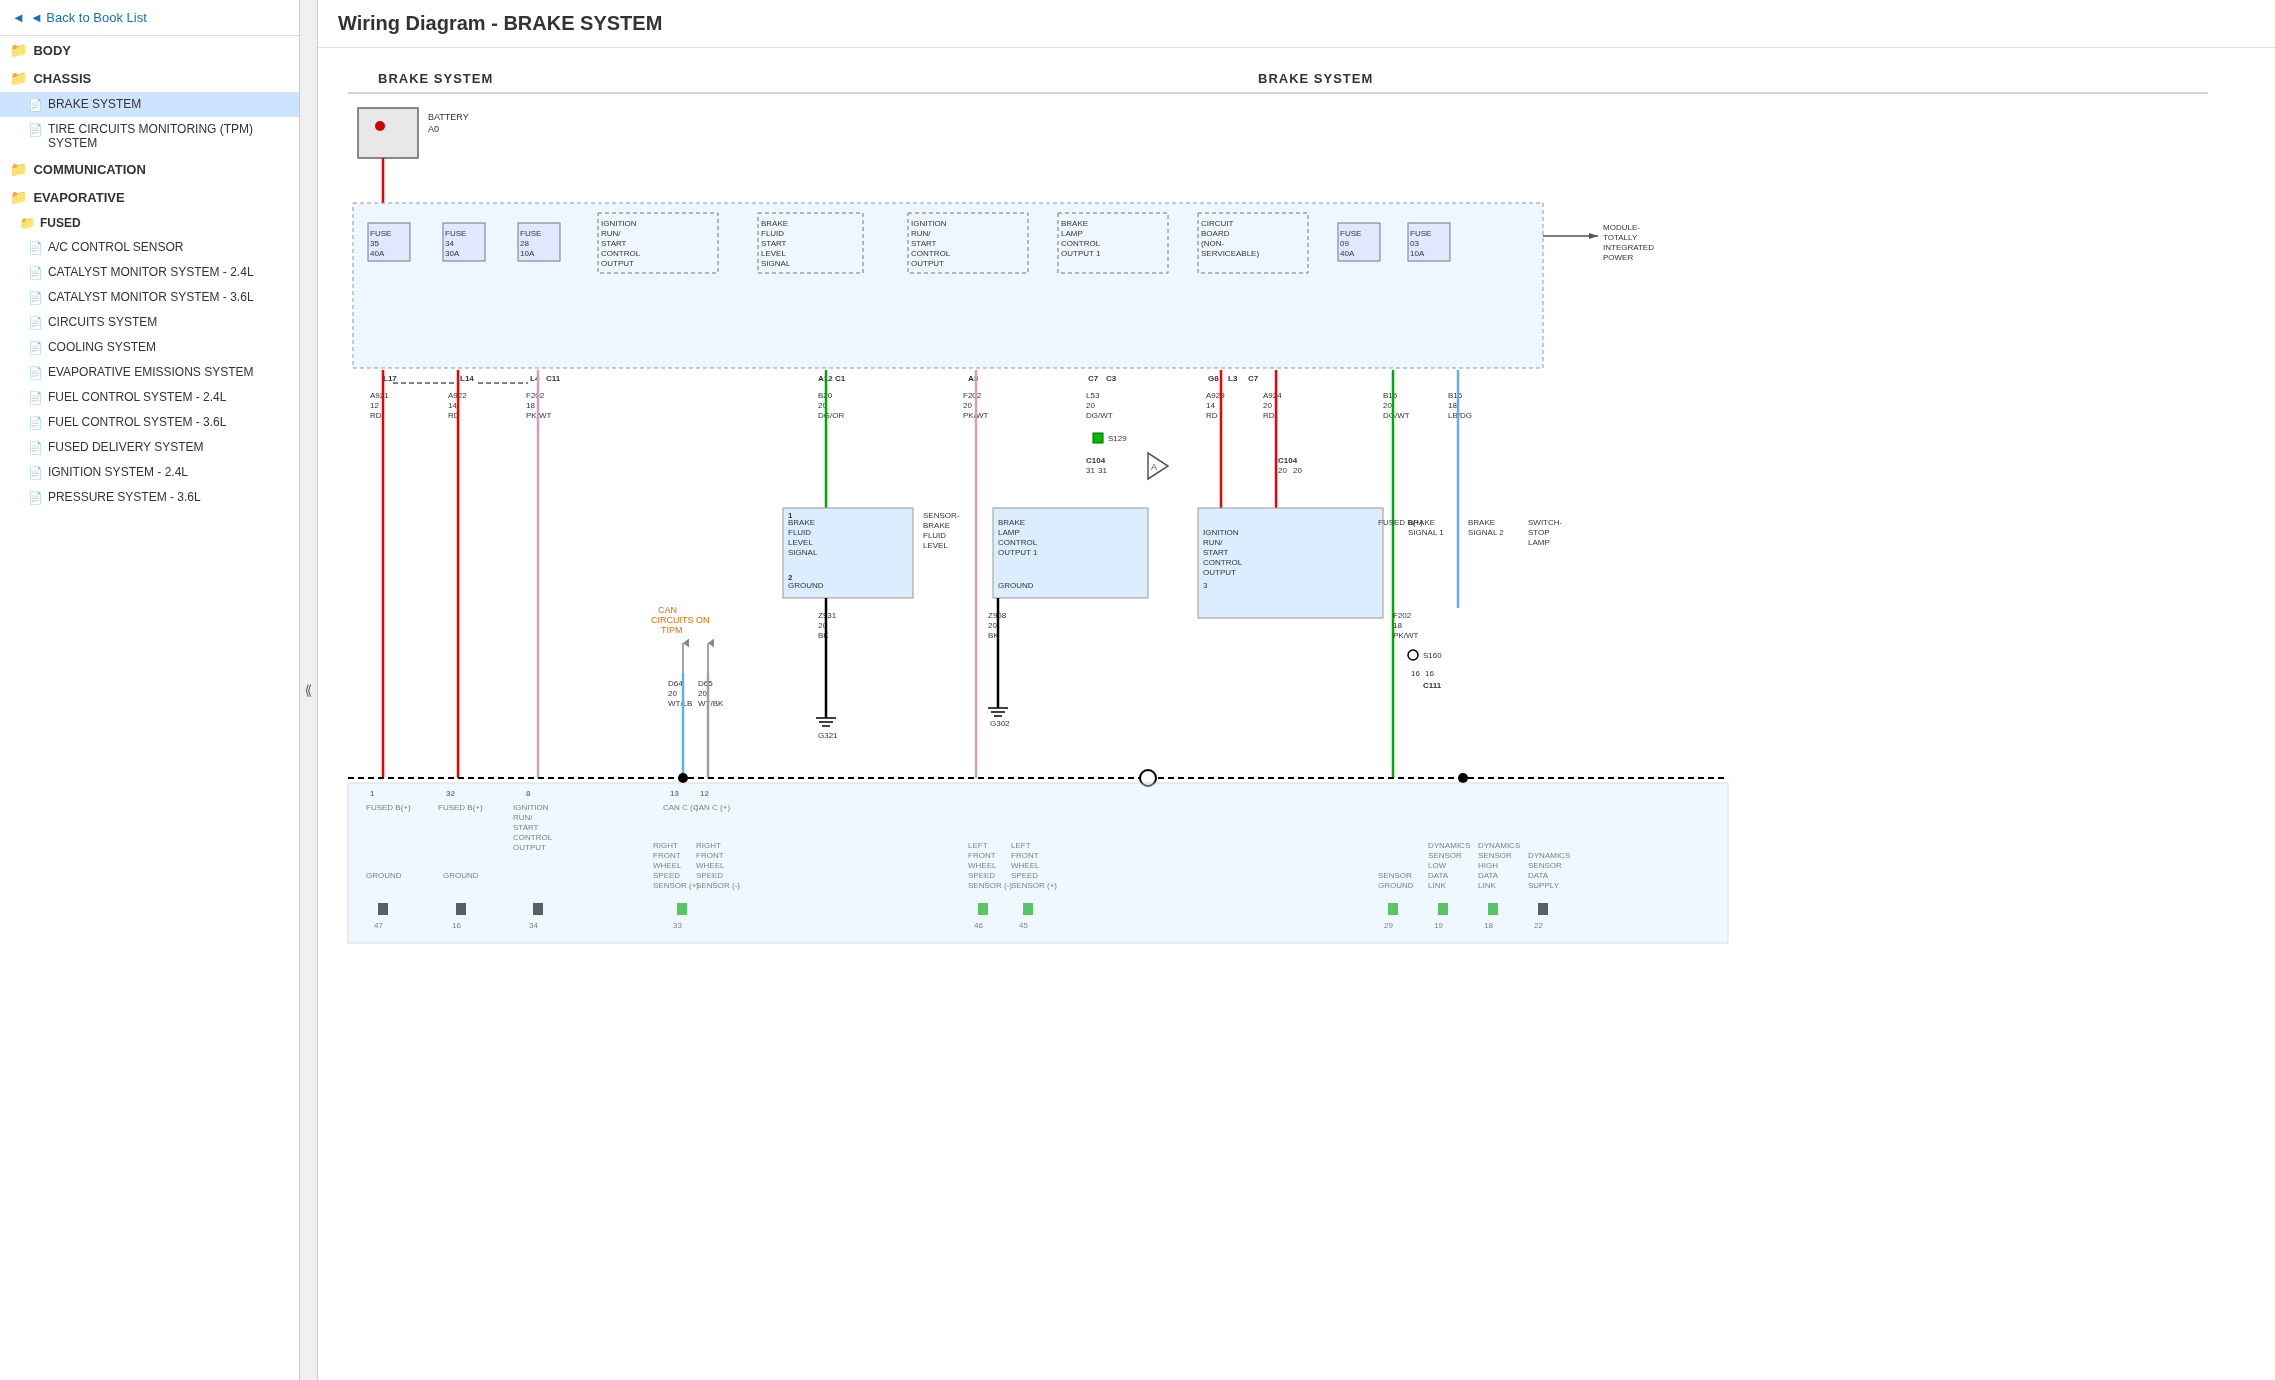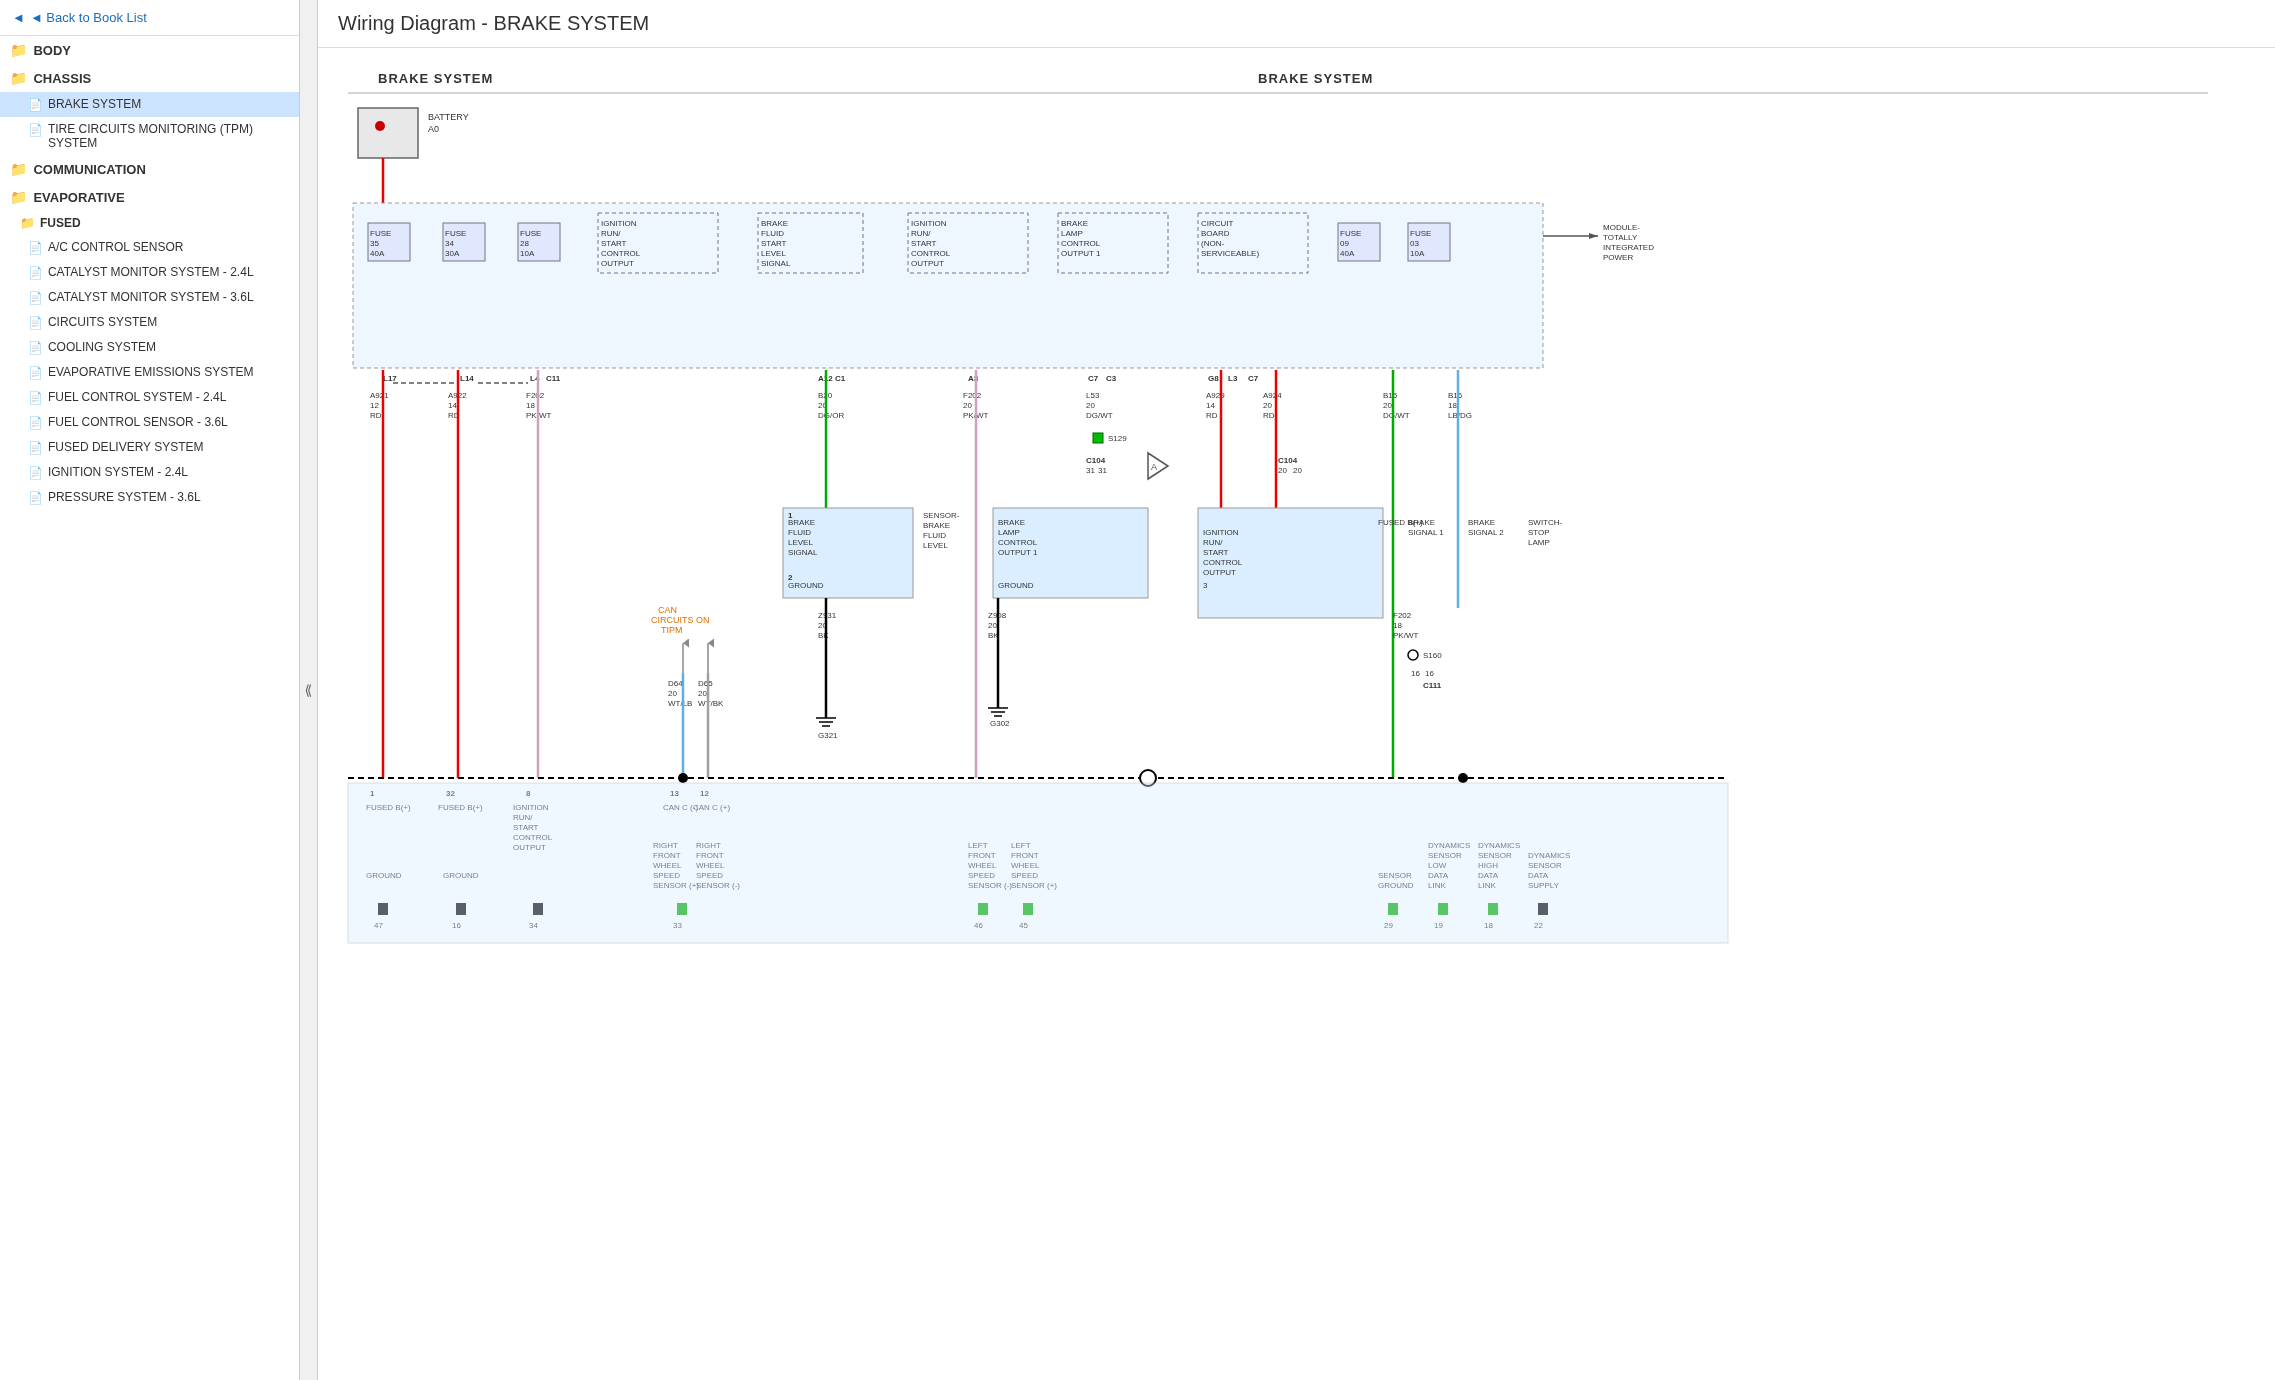--- a/index.html
+++ b/index.html
@@ -92,21 +92,21 @@
     
     #main {
       flex: 1;
       display: flex;
       flex-direction: column;
       overflow: hidden;
     }
     #page-title-bar {
       padding: 12px 20px;
       font-size: 20px;
-      font-weight: normal;
+      font-weight: bold;
       color: #333;
       border-bottom: 1px solid #ddd;
       flex-shrink: 0;
     }
     #diagram-area {
       flex: 1;
       overflow: auto;
       padding: 10px;
       background: #fff;
     }
@@ -212,21 +212,21 @@
     <div class="sidebar-item">
       <span class="doc-icon">📄</span>
       <span>EVAPORATIVE EMISSIONS SYSTEM</span>
     </div>
     <div class="sidebar-item">
       <span class="doc-icon">📄</span>
       <span>FUEL CONTROL SYSTEM - 2.4L</span>
     </div>
     <div class="sidebar-item">
       <span class="doc-icon">📄</span>
-      <span>FUEL CONTROL SENSOR - 3.6L</span>
+      <span>FUEL CONTROL SYSTEM - 3.6L</span>
     </div>
     <div class="sidebar-item">
       <span class="doc-icon">📄</span>
       <span>FUSED DELIVERY SYSTEM</span>
     </div>
     <div class="sidebar-item">
       <span class="doc-icon">📄</span>
       <span>IGNITION SYSTEM - 2.4L</span>
     </div>
     <div class="sidebar-item">

